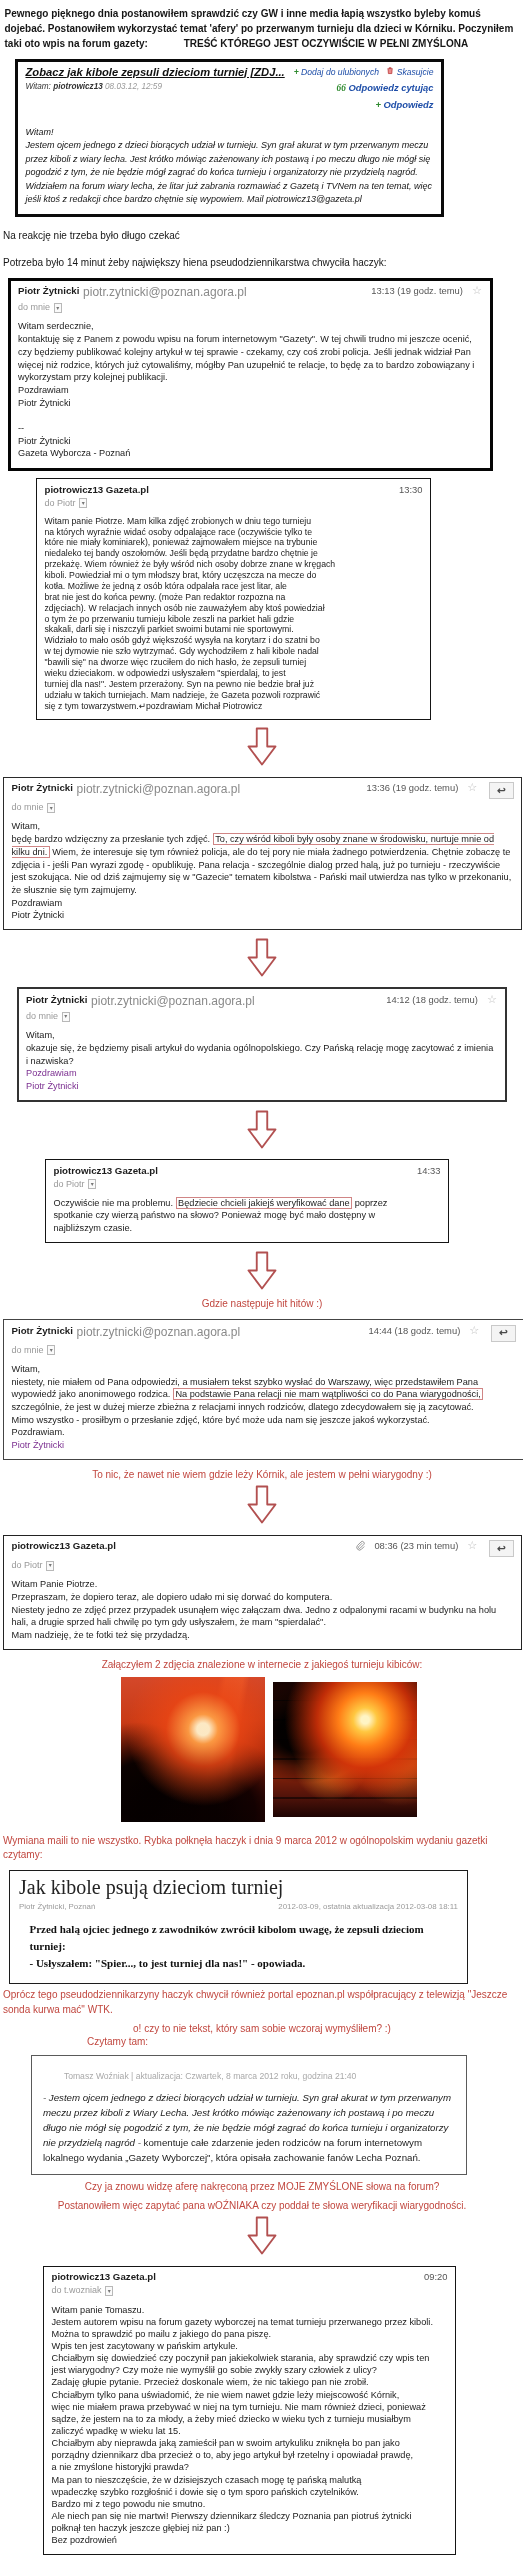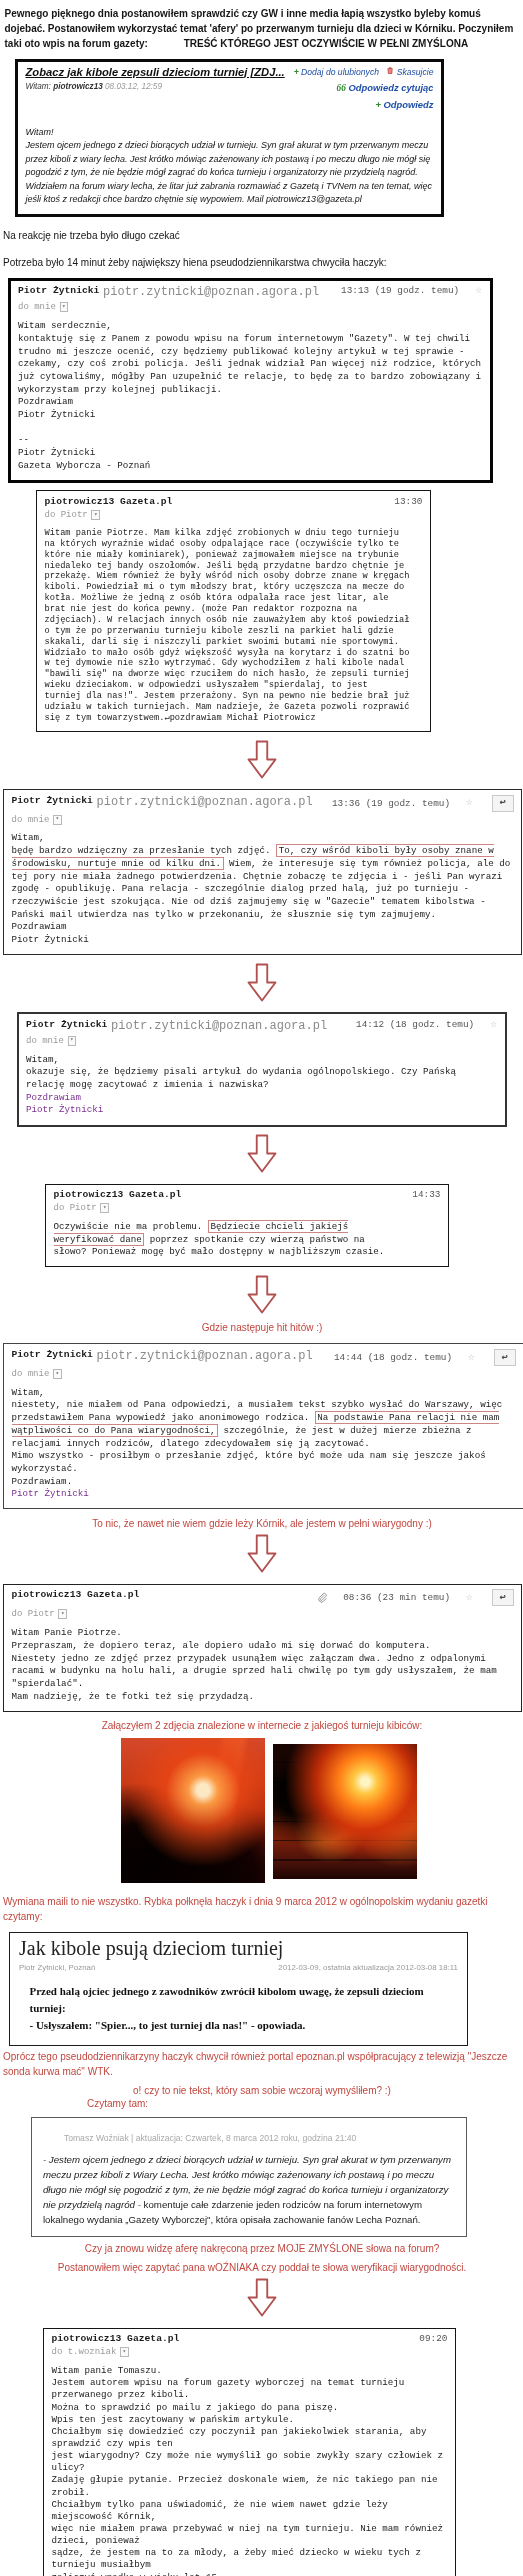--- a/index.html
+++ b/index.html
@@ -25,25 +25,25 @@
   .forum-author .author-name{font-weight:700;}
   .forum-author .author-date{color:#999;}
   .forum-actions{text-align:right;white-space:nowrap;font-size:8.6px;line-height:1.8;}
   .forum-actions a{color:#1e4ea8;text-decoration:none;cursor:pointer;}
   .forum-actions .strong{font-weight:700;font-size:9.4px;}
   .glyph-green{color:#2f8a2f;font-weight:700;}
   .q66{color:#2f8a2f;font-weight:700;font-family:"Liberation Serif",serif;}
   .forum-body{font-size:9px;line-height:1.5;margin-top:12px;white-space:pre-line;color:#141414;}
 
   
-  .mail{padding:4.5px 7.5px 7.5px 7.5px;margin:7.5px 0;background:#fff;box-sizing:border-box;font-family:Liberation Mono, monospace;}
+  .mail{padding:4.5px 7.5px 7.5px 7.5px;margin:7.5px 0;background:#fff;box-sizing:border-box;}
   .mail-head{display:flex;align-items:flex-start;}
   .sender{font-weight:700;font-size:9.7px;color:#1c1c1c;white-space:nowrap;}
   .addr{color:#8a8a8a;font-size:12px;margin-left:3.7px;white-space:nowrap;}
-  .meta{margin-left:auto;display:flex;align-items:center;gap:16px;color:#555;font-size:9.4px;white-space:nowrap;}
+  .meta{margin-left:auto;display:flex;align-items:flex-start;gap:9px;color:#555;font-size:9.4px;white-space:nowrap;}
   .star{color:#c0c0c0;font-size:11.2px;line-height:1;cursor:pointer;}
   .replybtn{border:0.7px solid #c9c9c9;background:#f4f4f4;color:#4a4a4a;font-size:10.5px;font-weight:700;
             padding:0.7px 6.7px;line-height:13.5px;cursor:pointer;margin-left:3px;}
   .mail-to{color:#999;font-size:9px;margin:3px 0 7.5px 0;}
   .dd{display:inline-block;border:0.7px solid #b8b8b8;background:#fafafa;color:#777;font-size:6px;
       line-height:6.7px;padding:0.7px 1.5px;vertical-align:middle;margin-left:3.7px;cursor:pointer;}
   .mail-body{font-size:9.2px;line-height:1.38;white-space:pre-line;color:#1b1b1b;}
   .hl{border:0.7px solid #d08585;padding:0 1.5px;}
   .purple{color:#7b2f90;}
 

